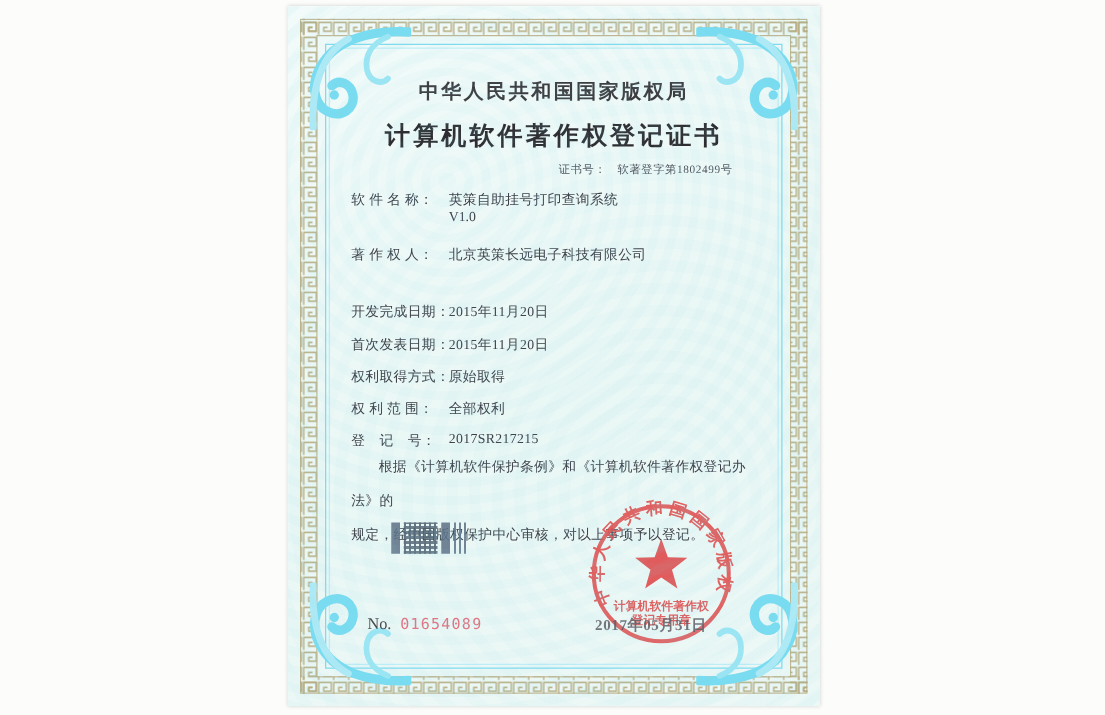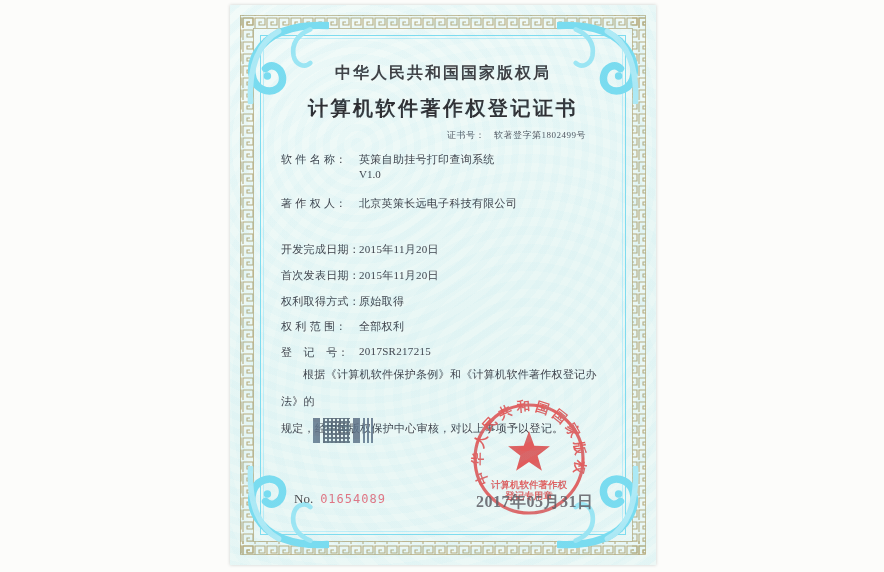--- a/index.html
+++ b/index.html
@@ -51,21 +51,21 @@
       repeating-linear-gradient(90deg, rgba(72,88,105,.95) 0 2px, rgba(72,88,105,0) 2px 4px),
       repeating-linear-gradient(0deg, rgba(72,88,105,.9) 0 2px, rgba(72,88,105,0) 2px 4px);
   }
   .bc-lines{width:11px;
     background-image:repeating-linear-gradient(90deg,#5d7086 0 2px,rgba(0,0,0,0) 2px 4px);}
   .serial{position:absolute;left:64px;top:486px;font-size:13px;display:flex;gap:7px;align-items:baseline;}
   .serial .no-label{color:#4a4a4e;}
   .serial .no-num{color:#e4717f;font-family:"DejaVu Sans Mono","Liberation Mono",monospace;font-size:12px;letter-spacing:1px;}
   .seal{position:absolute;left:239px;top:394px;width:120px;height:120px;opacity:.9;}
   .issue-date{
-    position:absolute;left:246px;top:487px;font-size:16px;color:#5f5f66;
+    position:absolute;left:246px;top:487px;font-size:12px;color:#5f5f66;
     letter-spacing:.5px;z-index:5;font-weight:700;opacity:.85;
   }
 </style>
 </head>
 <body>
 
 <div class="sheet">
 
   <svg class="frame-svg" width="426" height="560" viewBox="0 0 426 560">
     <defs>

